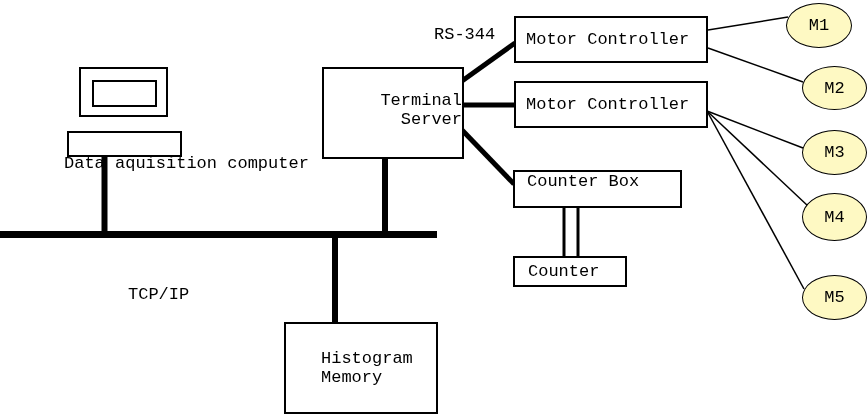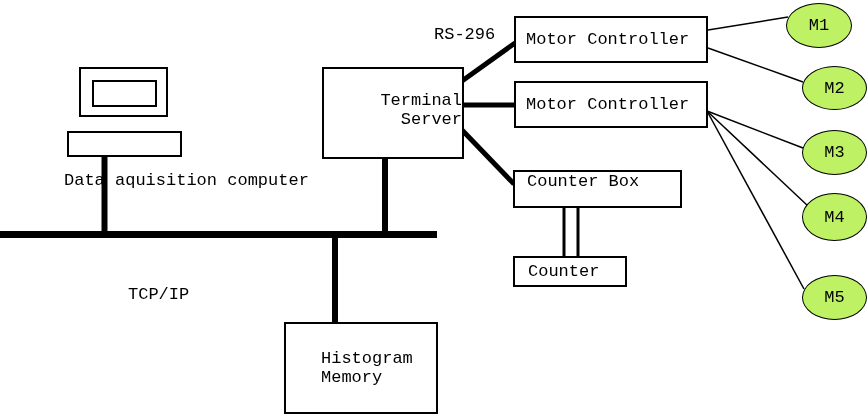--- a/index.html
+++ b/index.html
@@ -20,21 +20,21 @@
     background: #ffffff;
     font-size: 17px;
     line-height: 19px;
     white-space: pre-line;
   }
   .ellipse {
     position: absolute;
     box-sizing: border-box;
     border: 1.5px solid #000000;
     border-radius: 50%;
-    background: #bef264;
+    background: #fef9c3;
     font-size: 17px;
     display: flex;
     align-items: center;
     justify-content: center;
   }
   .label {
     position: absolute;
     font-size: 17px;
     line-height: 19px;
     white-space: nowrap;
@@ -54,21 +54,21 @@
   #counter { left: 513px; top: 256px; width: 114px; height: 31px;
     display: flex; align-items: center; padding-left: 13px; }
   #histogram-memory { left: 284px; top: 322px; width: 154px; height: 92px; padding: 6px 0 0 35px; }
   
   #motor-m1 { left: 786px; top: 3px;   width: 66px; height: 45px; }
   #motor-m2 { left: 802px; top: 66px;  width: 65px; height: 44px; text-align: center; }
   #motor-m3 { left: 802px; top: 130px; width: 65px; height: 45px; }
   #motor-m4 { left: 802px; top: 193px; width: 65px; height: 48px; }
   #motor-m5 { left: 802px; top: 275px; width: 65px; height: 45px; }
   
-  #label-data-acq { left: 64px;  top: 171px; }
+  #label-data-acq { left: 64px;  top: 154px; }
   #label-tcpip    { left: 128px; top: 245px; margin-top: 40px; }
   #label-rs232    { left: 434px; top: 25px; }
 </style>
 </head>
 <body>
 
 <div id="canvas">
 
   <svg id="wires" width="867" height="414" viewBox="0 0 867 414" xmlns="http://www.w3.org/2000/svg">
 
@@ -128,15 +128,15 @@
   </div>
   <div class="ellipse" id="motor-m4">
     <span>M4</span>
   </div>
   <div class="ellipse" id="motor-m5">
     <span>M5</span>
   </div>
 
   <div class="label" id="label-data-acq">Data aquisition computer</div>
   <div class="label" id="label-tcpip">TCP/IP</div>
-  <div class="label" id="label-rs232">RS-296</div>
+  <div class="label" id="label-rs232">RS-344</div>
 
 </div>
 
 </body></html>

